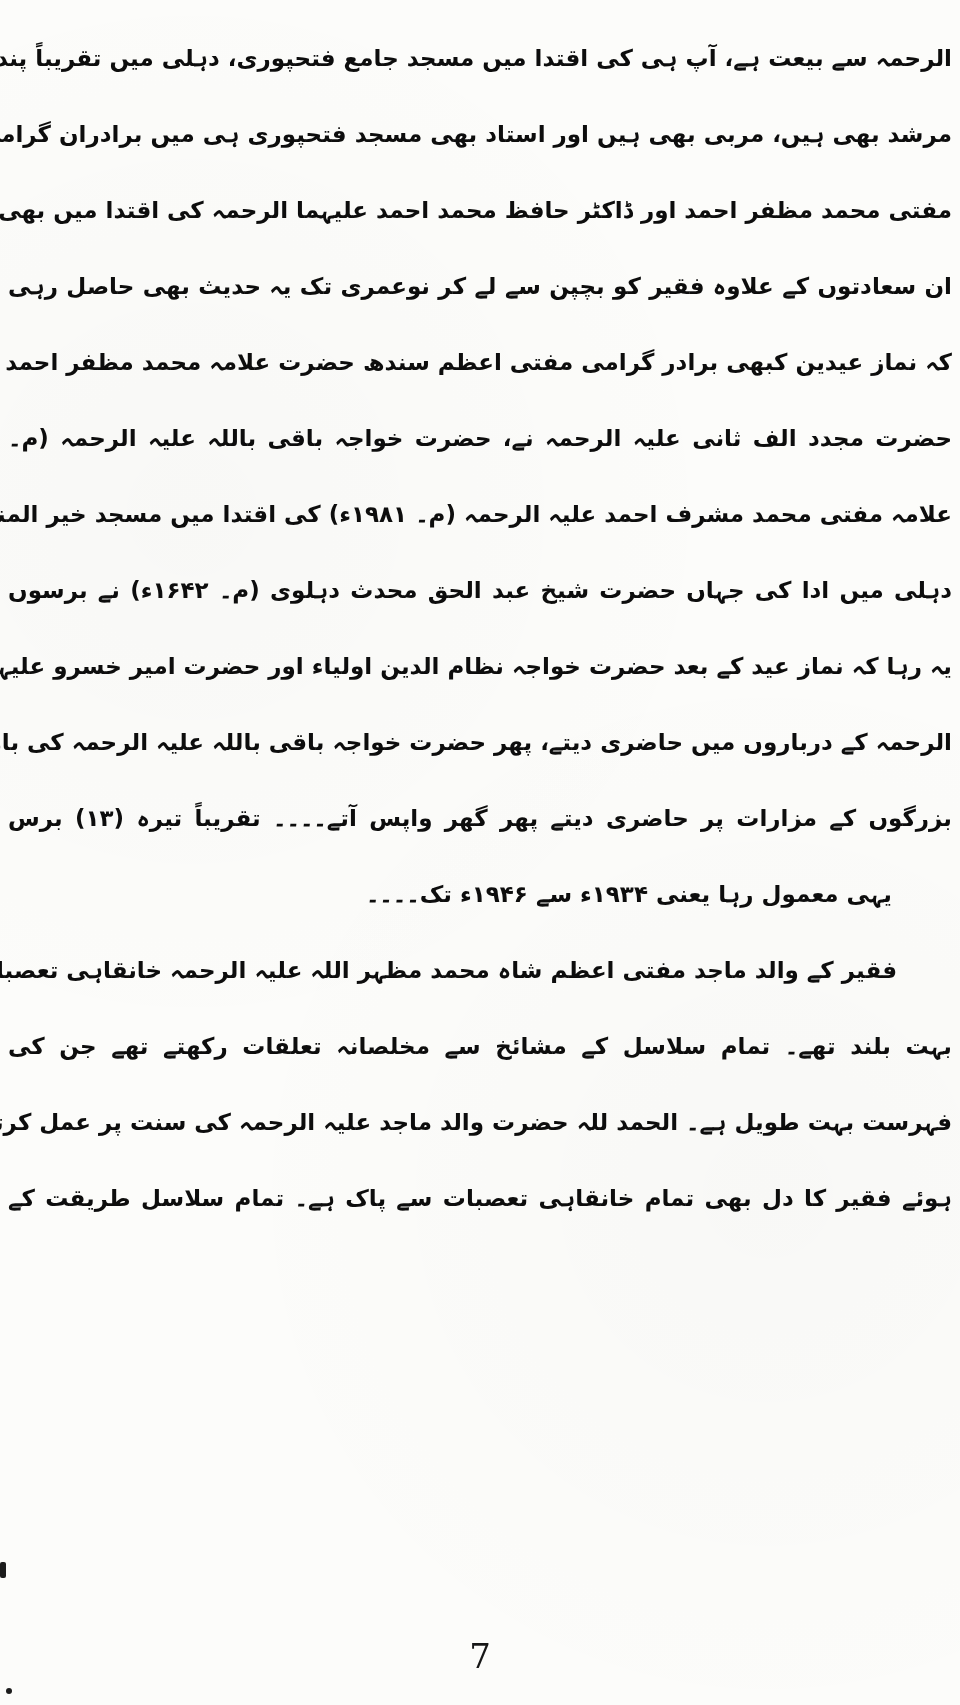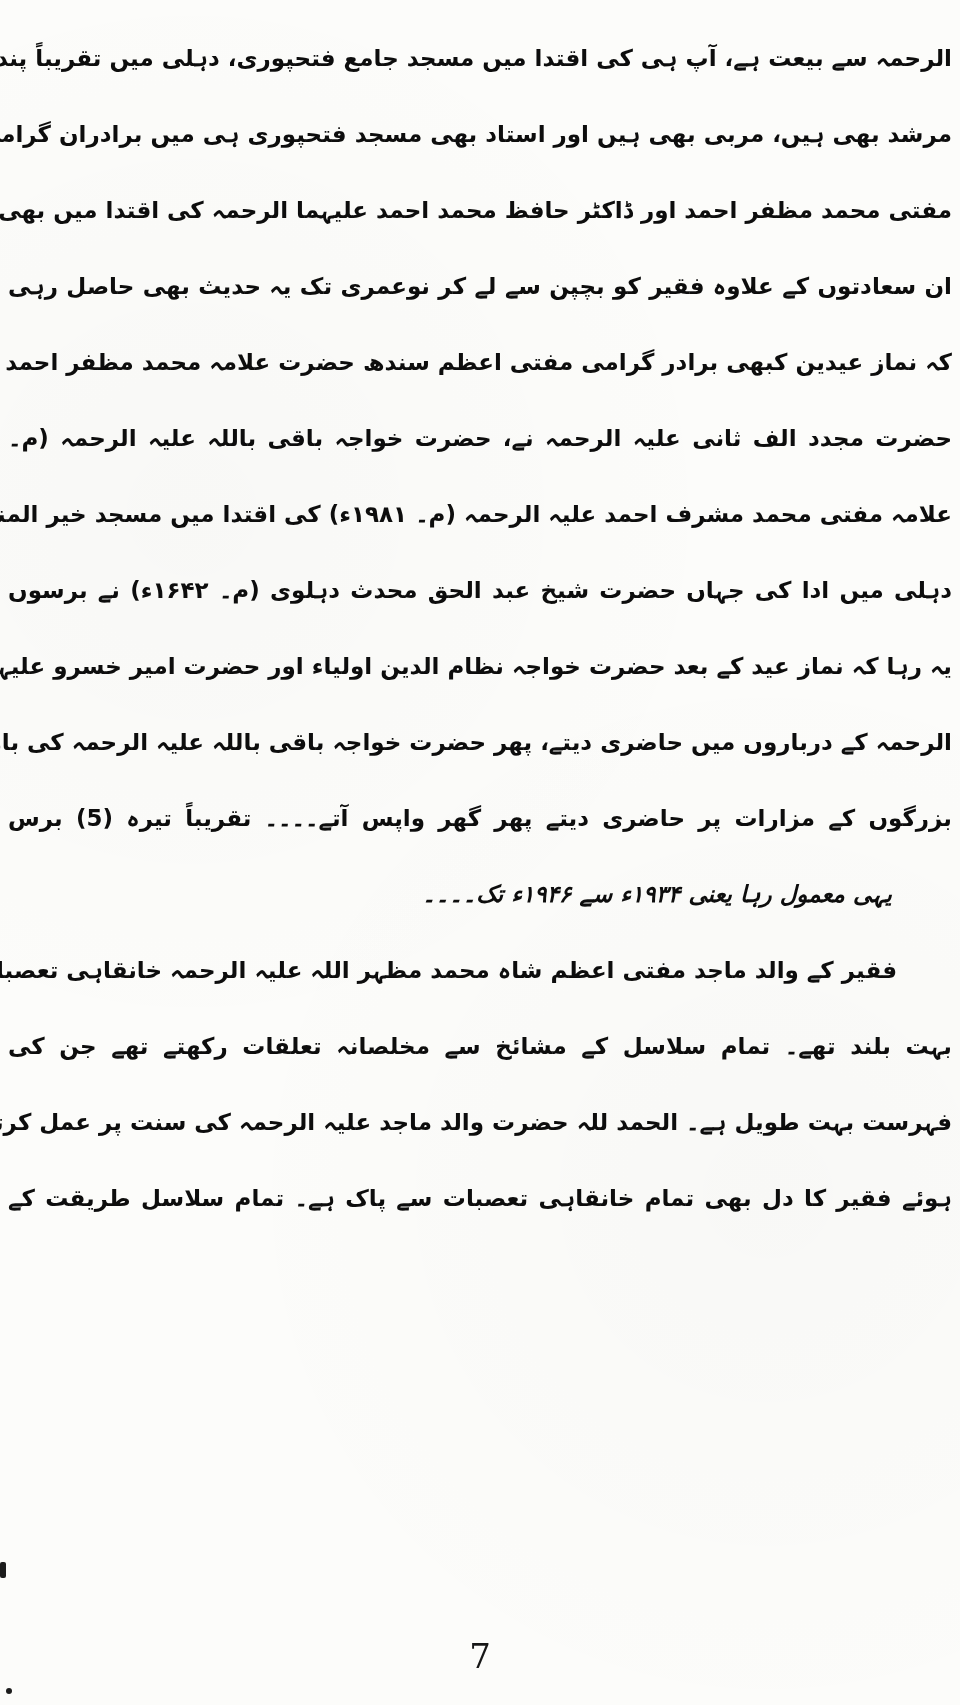--- a/index.html
+++ b/index.html
@@ -37,21 +37,20 @@
     line-height: 76px;
     white-space: nowrap;
     text-align: justify;
     text-align-last: justify;
     text-justify: inter-word;
   }
   
   .t-line.para-end {
     padding-right: 60px;
     text-align-last: right;
-    font-style: italic;
   }
   
   .t-line.para-start {
     padding-right: 55px;
   }
   .page-number {
     position: absolute;
     left: 0;
     right: 0;
     top: 1632px;
@@ -90,21 +89,21 @@
     <div class="t-line">الرحمہ سے بیعت ہے، آپ ہی کی اقتدا میں مسجد جامع فتحپوری، دہلی میں تقریباً پندرہ</div>
     <div class="t-line">مرشد بھی ہیں، مربی بھی ہیں اور استاد بھی مسجد فتحپوری ہی میں برادران گرامی علامہ</div>
     <div class="t-line">مفتی محمد مظفر احمد اور ڈاکٹر حافظ محمد احمد علیہما الرحمہ کی اقتدا میں بھی نمازیں پڑھیں۔</div>
     <div class="t-line">ان سعادتوں کے علاوہ فقیر کو بچپن سے لے کر نوعمری تک یہ حدیث بھی حاصل رہی</div>
     <div class="t-line">کہ نماز عیدین کبھی برادر گرامی مفتی اعظم سندھ حضرت علامہ محمد مظفر احمد علیہ</div>
     <div class="t-line">حضرت مجدد الف ثانی علیہ الرحمہ نے، حضرت خواجہ باقی باللہ علیہ الرحمہ (م۔</div>
     <div class="t-line">علامہ مفتی محمد مشرف احمد علیہ الرحمہ (م۔ ۱۹۸۱ء) کی اقتدا میں مسجد خیر المنازل،</div>
     <div class="t-line">دہلی میں ادا کی جہاں حضرت شیخ عبد الحق محدث دہلوی (م۔ ۱۶۴۲ء) نے برسوں</div>
     <div class="t-line">یہ رہا کہ نماز عید کے بعد حضرت خواجہ نظام الدین اولیاء اور حضرت امیر خسرو علیہما</div>
     <div class="t-line">الرحمہ کے درباروں میں حاضری دیتے، پھر حضرت خواجہ باقی باللہ علیہ الرحمہ کی بار گاہ</div>
-    <div class="t-line">بزرگوں کے مزارات پر حاضری دیتے پھر گھر واپس آتے۔۔۔۔ تقریباً تیرہ (5) برس</div>
+    <div class="t-line">بزرگوں کے مزارات پر حاضری دیتے پھر گھر واپس آتے۔۔۔۔ تقریباً تیرہ (۱۳) برس</div>
     <div class="t-line para-end">یہی معمول رہا یعنی ۱۹۳۴ء سے ۱۹۴۶ء تک۔۔۔۔</div>
     <div class="t-line para-start">فقیر کے والد ماجد مفتی اعظم شاہ محمد مظہر اللہ علیہ الرحمہ خانقاہی تعصبات سے</div>
     <div class="t-line">بہت بلند تھے۔ تمام سلاسل کے مشائخ سے مخلصانہ تعلقات رکھتے تھے جن کی</div>
     <div class="t-line">فہرست بہت طویل ہے۔ الحمد للہ حضرت والد ماجد علیہ الرحمہ کی سنت پر عمل کرتے</div>
     <div class="t-line">ہوئے فقیر کا دل بھی تمام خانقاہی تعصبات سے پاک ہے۔ تمام سلاسل طریقت کے</div>
   </div>
 
   <div class="page-number">7</div>
 
   <div class="speck speck-1"></div>

